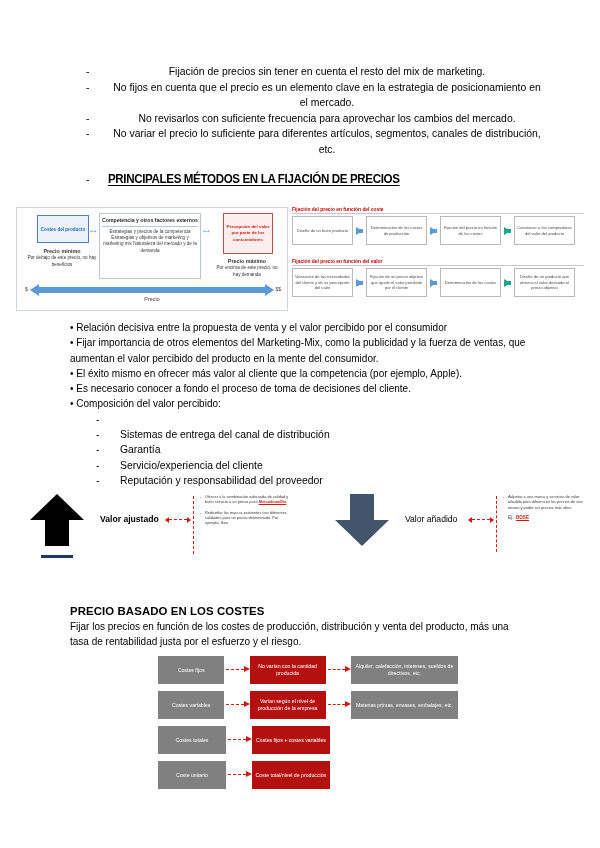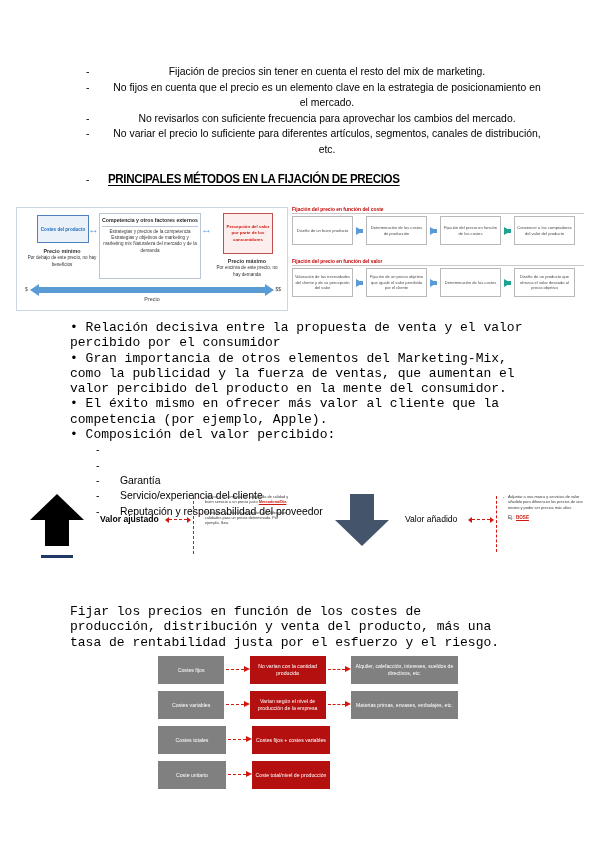--- a/index.html
+++ b/index.html
@@ -70,21 +70,21 @@
   .f2arr{width:13px;display:flex;align-items:center;justify-content:center;}
   .f2arr i{display:block;width:0;height:0;border-top:4px solid transparent;
         border-bottom:4px solid transparent;border-left:7px solid #5b9bd5;position:relative;}
   .f2arr i:before{content:"";position:absolute;left:-5px;top:-2px;width:5px;height:4px;background:#5b9bd5;}
   .f2arr.teal i{border-left-color:#1fa392;}
   .f2arr.teal i:before{background:#1fa392;}
 
   
   .blockA{position:absolute;left:70px;top:320px;width:472px;}
   .h2{font-size:11.4px;font-weight:bold;letter-spacing:0.1px;line-height:15px;}
-  .p{font-size:13px;line-height:15.3px;font-family:Liberation Mono, monospace;}
+  .p{font-size:10px;line-height:15.3px;}
   .sub{display:flex;font-size:10.4px;line-height:15.3px;padding-left:26px;}
   .sub .dash{width:24px;flex:0 0 24px;}
 
   
   .fig3{position:absolute;left:0;top:492px;width:600px;height:96px;}
   .arrUp{position:absolute;left:30px;top:2px;width:54px;height:52px;}
   .arrUp .head{width:0;height:0;border-left:27px solid transparent;
         border-right:27px solid transparent;border-bottom:26px solid #000;}
   .arrUp .stem{width:24px;height:26px;background:#000;margin:0 auto;}
   .arrUp .base{width:32px;height:3px;background:#1f3864;margin:9px auto 0;}
@@ -221,28 +221,30 @@
         <div class="f2arr teal">
             <i></i>
           </div>
         <div class="f2box">Diseño de un producto que ofrezca el valor deseado al precio objetivo</div>
       </div>
     </div>
   </div>
 
   <div class="blockA">
     <div class="p">• Relación decisiva entre la propuesta de venta y el valor percibido por el consumidor</div>
-    <div class="p">• Gran importancia de otros elementos del Marketing-Mix, como la publicidad y la fuerza de ventas, que aumentan el valor percibido del producto en la mente del consumidor.</div>
+    <div class="p">• Fijar importancia de otros elementos del Marketing-Mix, como la publicidad y la fuerza de ventas, que aumentan el valor percibido del producto en la mente del consumidor.</div>
     <div class="p">• El éxito mismo en ofrecer más valor al cliente que la competencia (por ejemplo, Apple).</div>
+    <div class="p">• Es necesario conocer a fondo el proceso de toma de decisiones del cliente.</div>
     <div class="p">• Composición del valor percibido:</div>
     <div class="sub">
       <span class="dash">-</span>
     </div>
     <div class="sub">
       <span class="dash">-</span>
+      <span>Sistemas de entrega del canal de distribución</span>
     </div>
     <div class="sub">
       <span class="dash">-</span>
       <span>Garantía</span>
     </div>
     <div class="sub">
       <span class="dash">-</span>
       <span>Servicio/experiencia del cliente</span>
     </div>
     <div class="sub">
@@ -294,20 +296,21 @@
         <span class="bd">&nbsp;</span>
         <span class="bt">
           <span>Ej.:</span>
           <span class="red">BOSE</span>
         </span>
       </div>
     </div>
   </div>
 
   <div class="blockB">
+    <div class="h2">PRECIO BASADO EN LOS COSTES</div>
     <div class="p">Fijar los precios en función de los costes de producción, distribución y venta del producto, más una tasa de rentabilidad justa por el esfuerzo y el riesgo.</div>
   </div>
 
   <div class="fig4">
     <div class="cRow">
       <div class="cGray">Costes fijos</div>
       <div class="cConn">
           <div class="ln"></div>
           <div class="hd"></div>
         </div>

